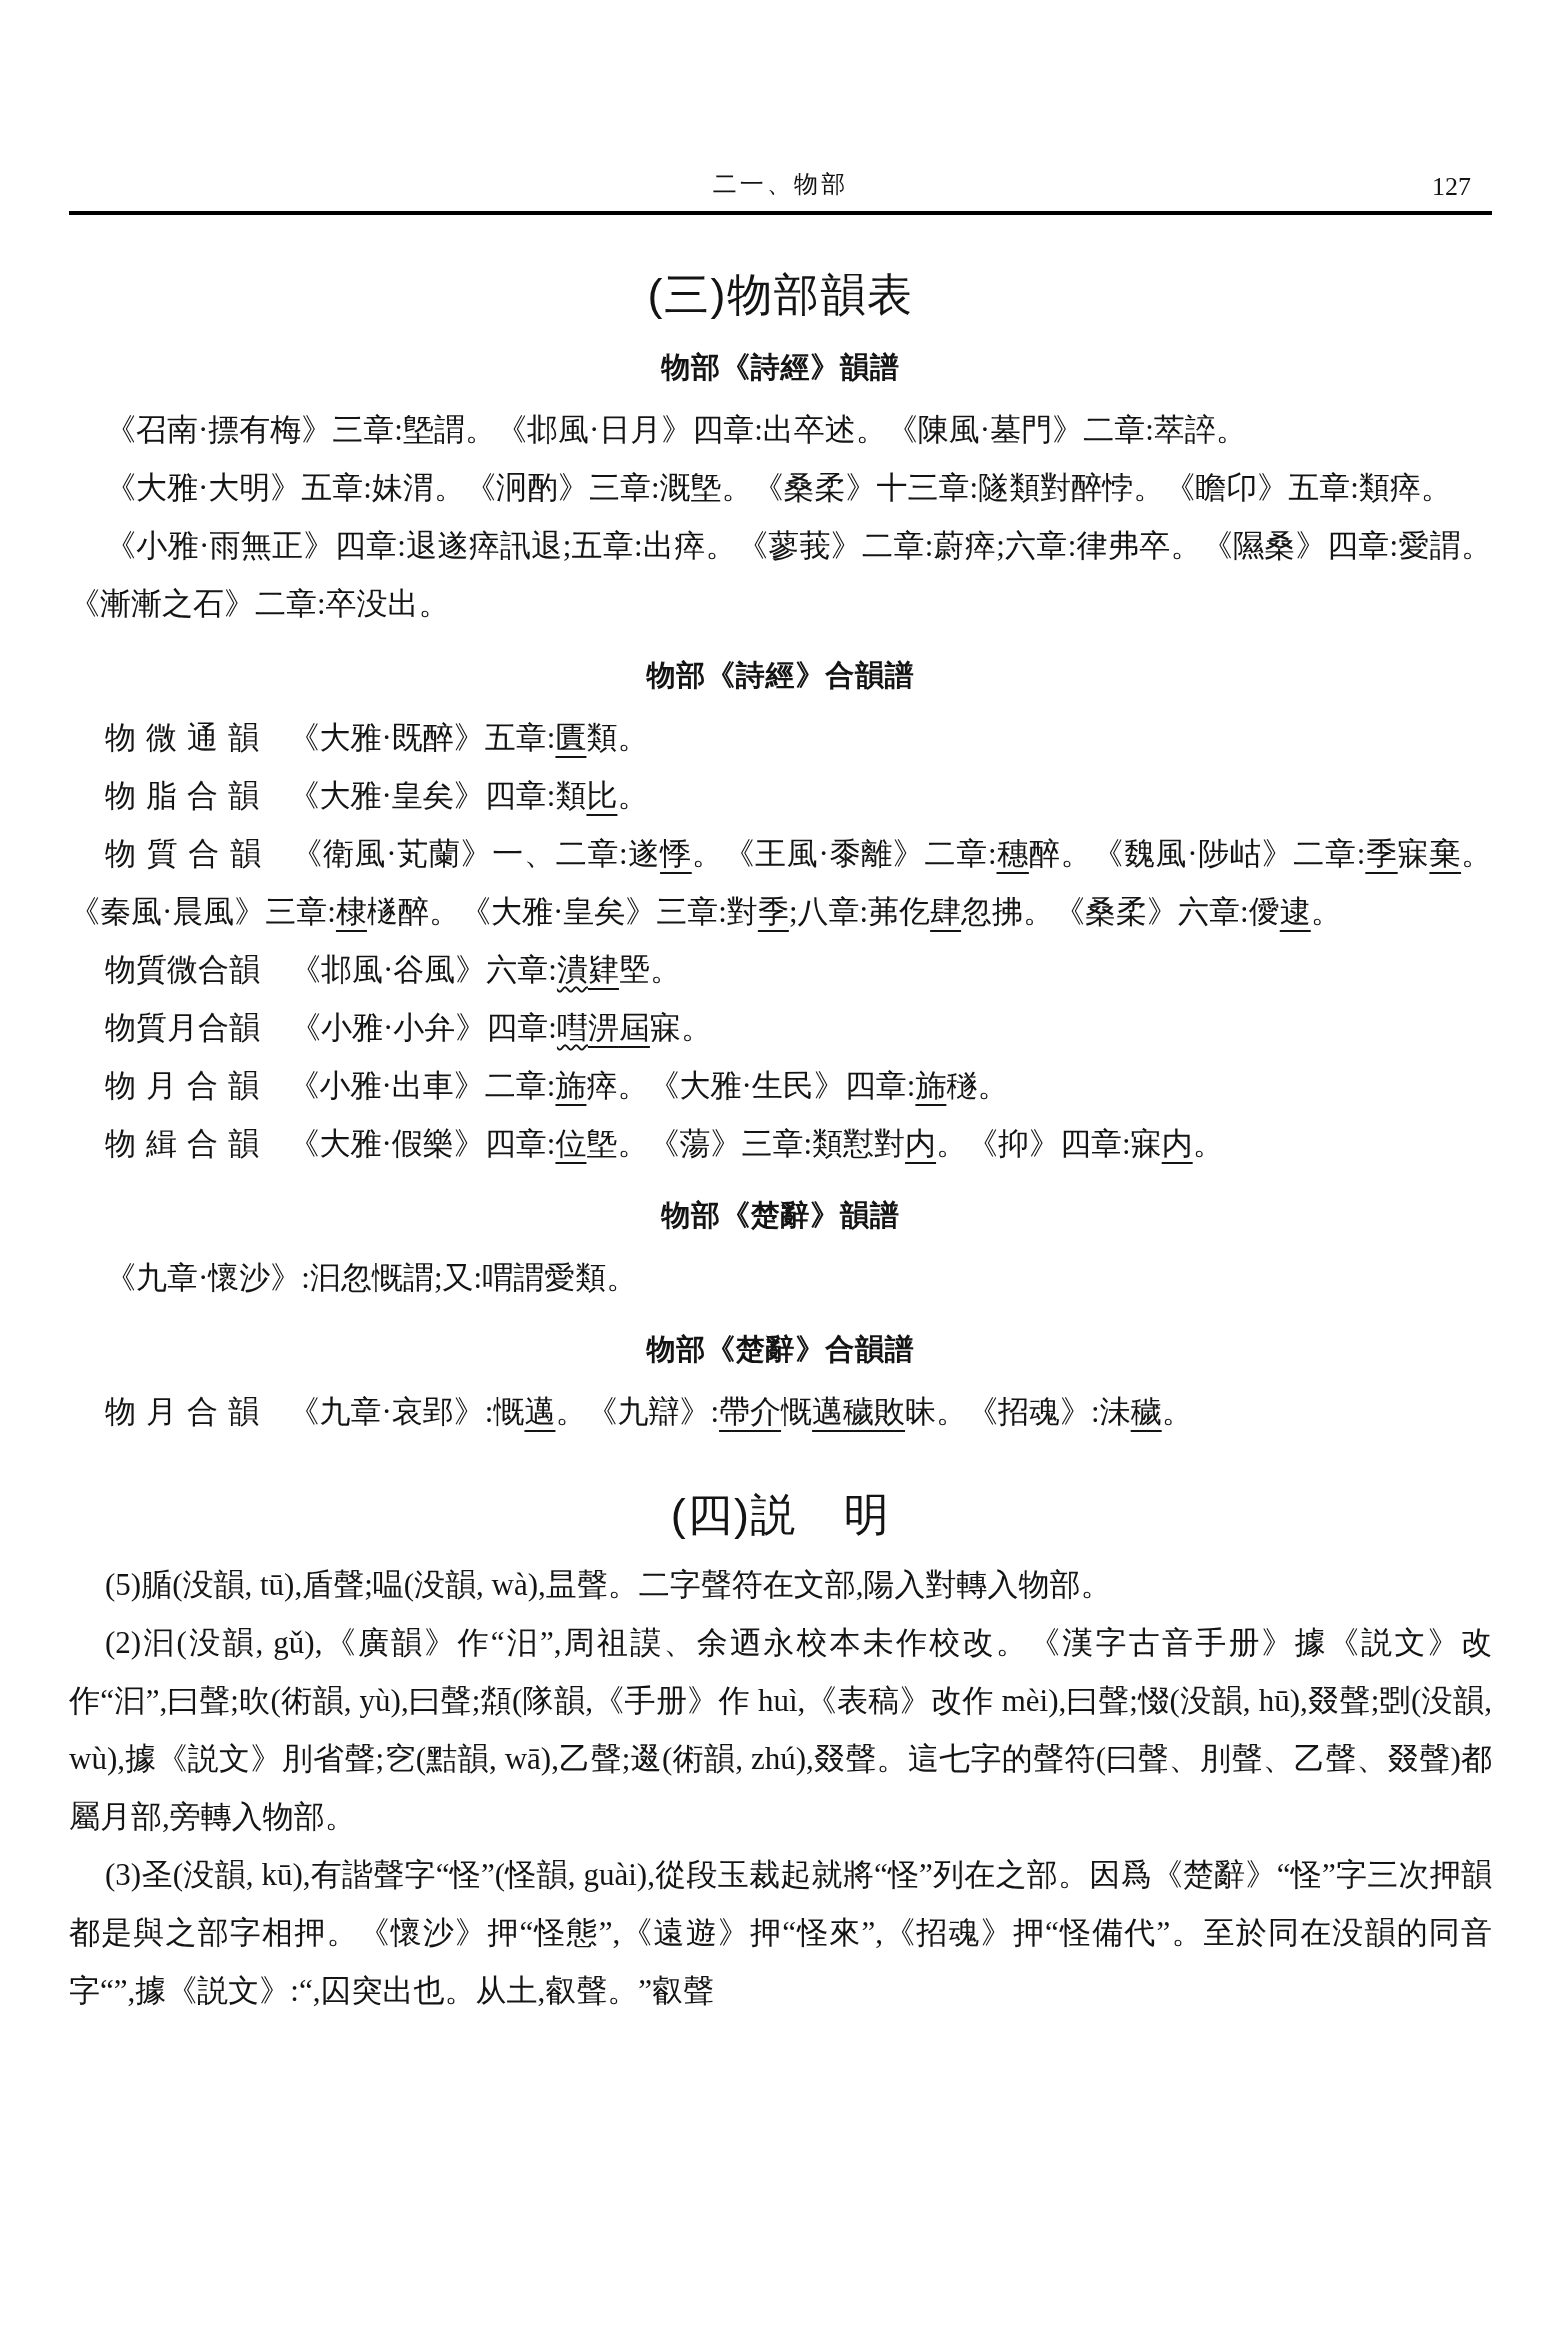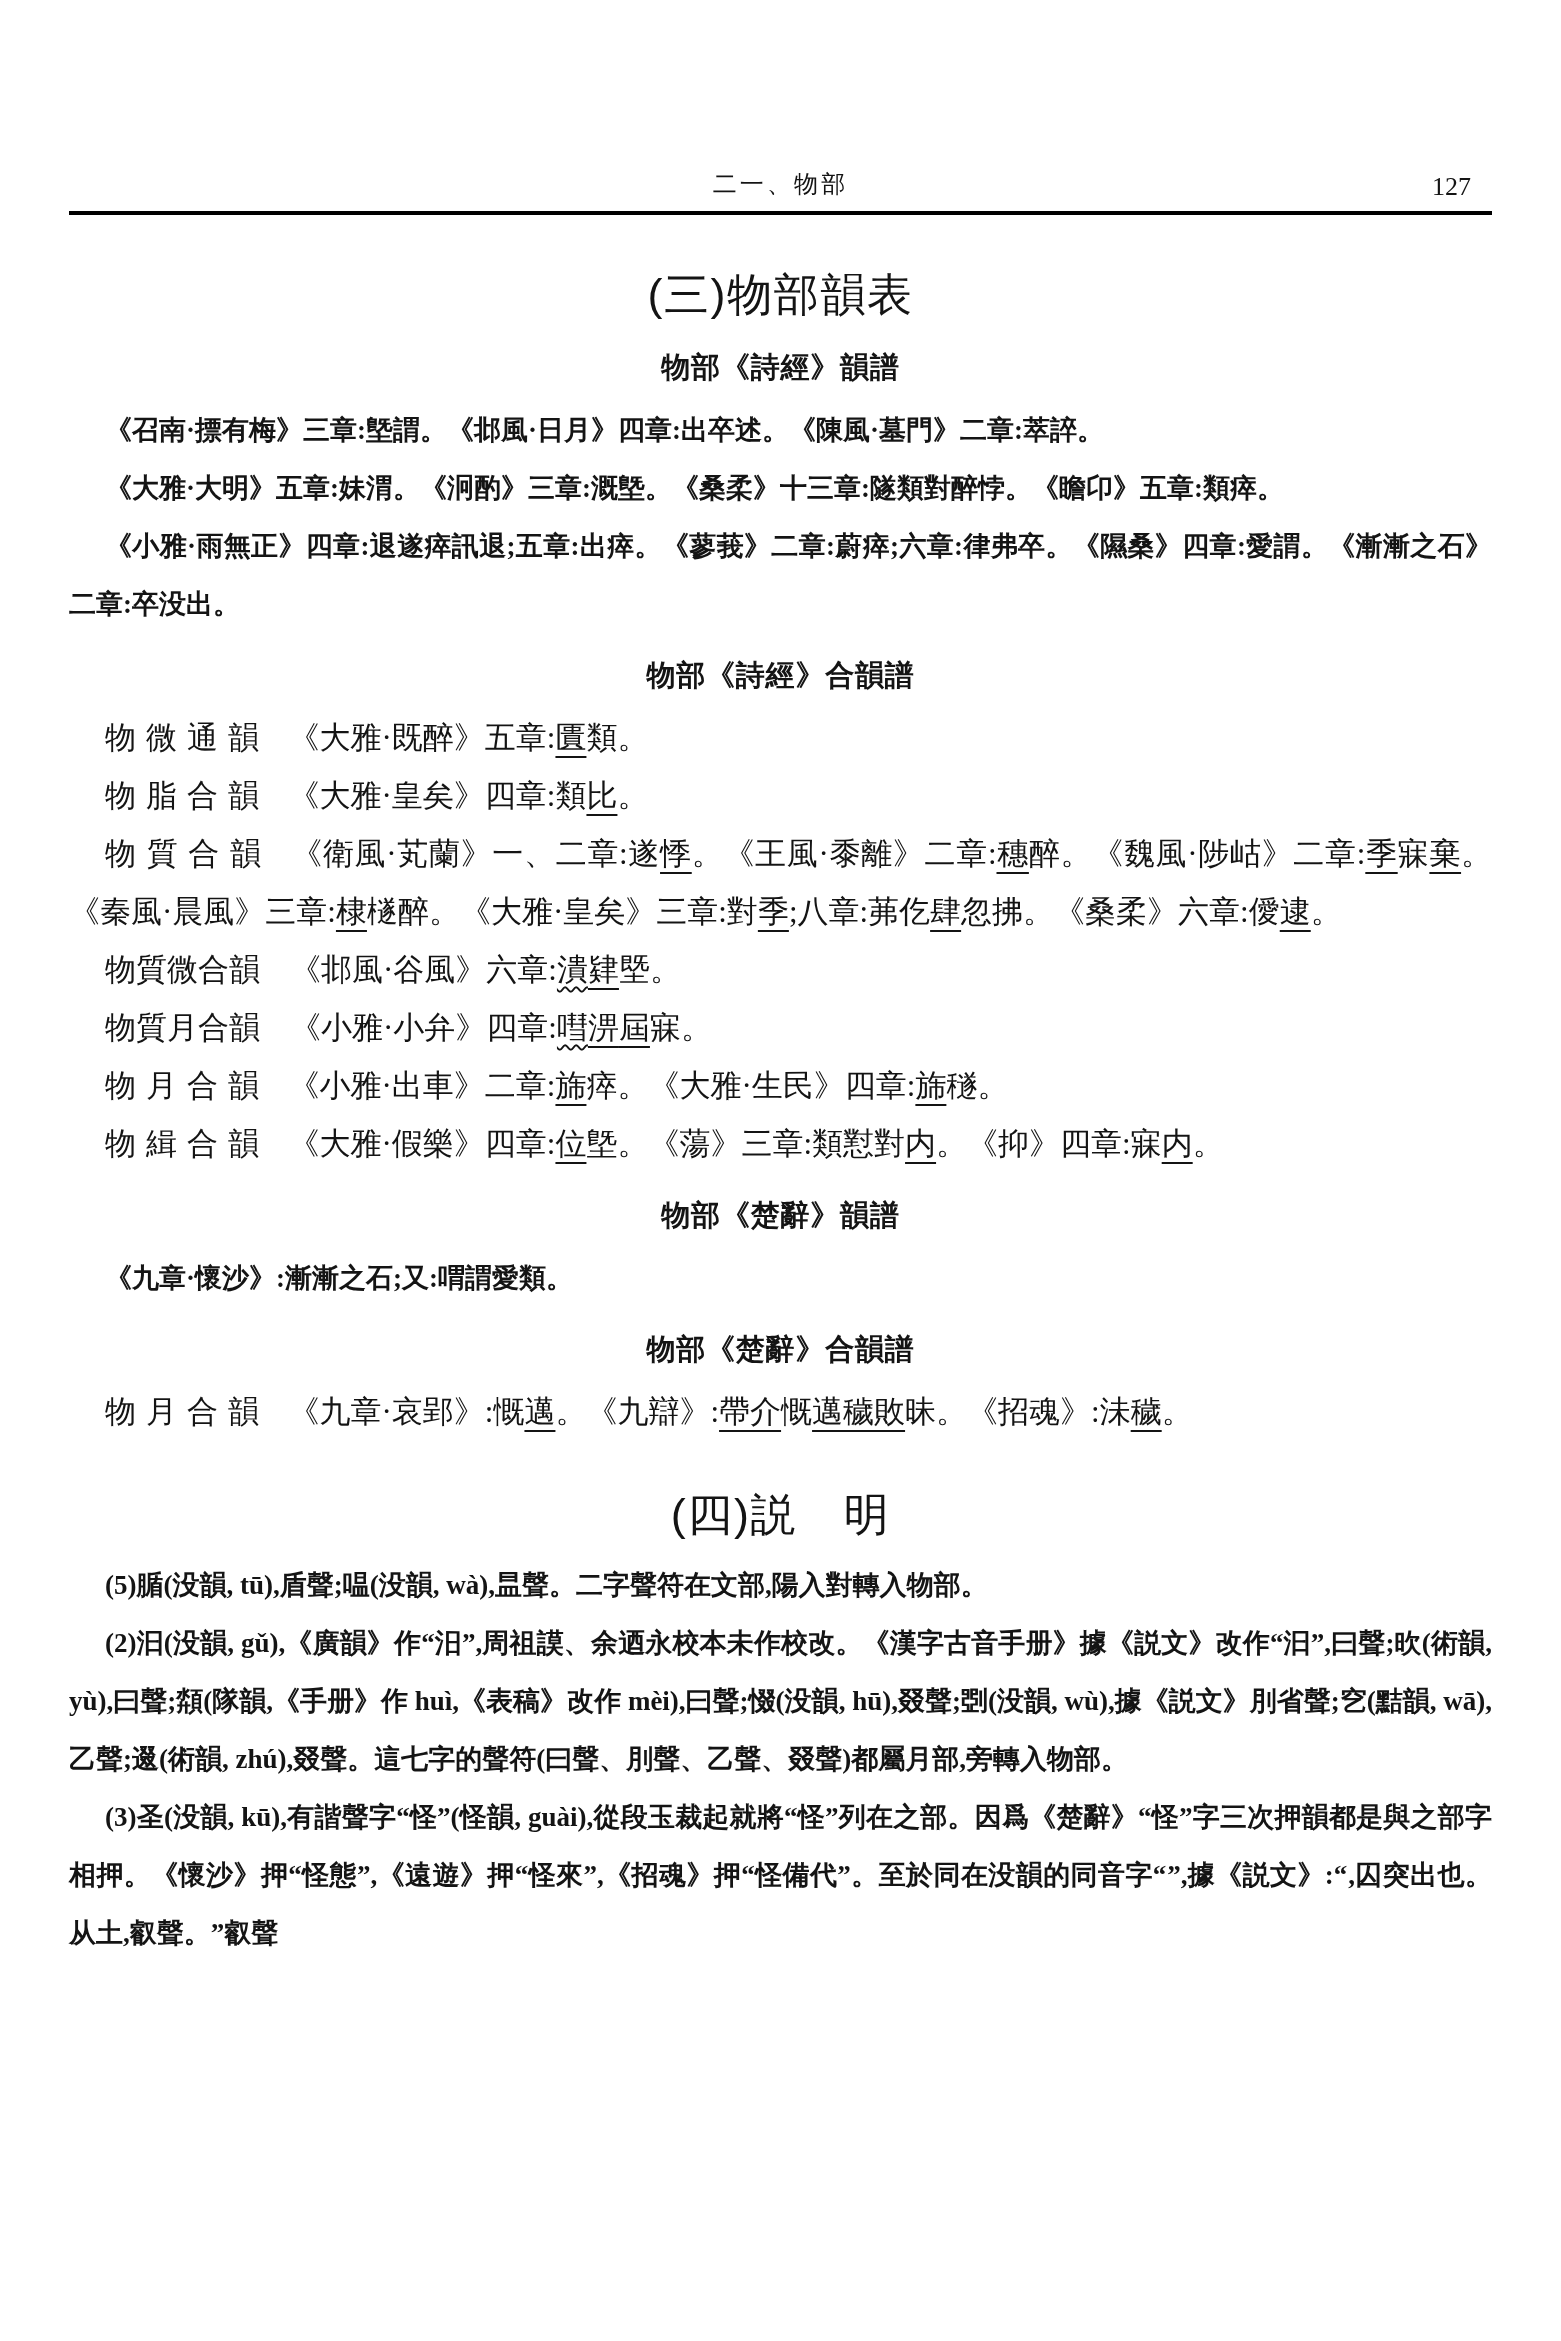--- a/index.html
+++ b/index.html
@@ -25,22 +25,22 @@
     font-weight:normal;font-size:45px;text-align:center;
     margin:50px 0 11px 0;letter-spacing:1.6px;
   }
   .h1.second{margin-top:44px;}
   .h2{
     font-family:"Liberation Sans","DejaVu Sans",sans-serif;
     font-weight:bold;font-size:29px;text-align:center;
     margin:23.4px 0 12.5px 0;letter-spacing:0.8px;
   }
   .para{
-    font-size:27px;line-height:58px;margin:0;
-    text-indent:36px;text-align:justify;font-weight:bold;
+    font-size:31px;line-height:58px;margin:0;
+    text-indent:36px;text-align:justify;
   }
   .entry{
     font-size:31px;line-height:58px;margin:0;
     text-indent:36px;text-align:justify;
   }
   .entry-label{margin-right:30px;margin-top:36px;}
   .entry-label.sp4{letter-spacing:10px;margin-right:19.5px;}
   .u{
     text-decoration:underline;
     text-decoration-thickness:2.3px;
@@ -69,21 +69,21 @@
       <p class="para"><span>《小雅·雨無正》四章:退遂瘁訊退;五章:出瘁。《蓼莪》二章:蔚瘁;六章:律弗卒。《隰桑》四章:愛謂。《漸漸之石》二章:卒没出。</span></p>
       <div class="h2">物部《詩經》合韻譜</div>
       <p class="entry"><span class="entry-label sp4">物微通韻</span><span>《大雅·既醉》五章:</span><span class="u">匱</span><span>類。</span></p>
       <p class="entry"><span class="entry-label sp4">物脂合韻</span><span>《大雅·皇矣》四章:類</span><span class="u">比</span><span>。</span></p>
       <p class="entry"><span class="entry-label sp4">物質合韻</span><span>《衛風·芄蘭》一、二章:遂</span><span class="u">悸</span><span>。《王風·黍離》二章:</span><span class="u">穗</span><span>醉。《魏風·陟岵》二章:</span><span class="u">季</span><span>寐</span><span class="u">棄</span><span>。《秦風·晨風》三章:</span><span class="u">棣</span><span>檖醉。《大雅·皇矣》三章:對</span><span class="u">季</span><span>;八章:茀仡</span><span class="u">肆</span><span>忽拂。《桑柔》六章:僾</span><span class="u">逮</span><span>。</span></p>
       <p class="entry"><span class="entry-label">物質微合韻</span><span>《邶風·谷風》六章:</span><span class="uw">潰</span><span class="u">肄</span><span>塈。</span></p>
       <p class="entry"><span class="entry-label">物質月合韻</span><span>《小雅·小弁》四章:</span><span class="uw">嘒</span><span class="u">淠</span><span class="u">屆</span><span>寐。</span></p>
       <p class="entry"><span class="entry-label sp4">物月合韻</span><span>《小雅·出車》二章:</span><span class="u">旆</span><span>瘁。《大雅·生民》四章:</span><span class="u">旆</span><span>穟。</span></p>
       <p class="entry"><span class="entry-label sp4">物緝合韻</span><span>《大雅·假樂》四章:</span><span class="u">位</span><span>墍。《蕩》三章:類懟對</span><span class="u">内</span><span>。《抑》四章:寐</span><span class="u">内</span><span>。</span></p>
       <div class="h2">物部《楚辭》韻譜</div>
-      <p class="para"><span>《九章·懷沙》:漸漸之石;又:喟謂愛類。</span></p>
+      <p class="para"><span>《九章·懷沙》:汩忽慨謂;又:喟謂愛類。</span></p>
       <div class="h2">物部《楚辭》合韻譜</div>
       <p class="entry"><span class="entry-label sp4">物月合韻</span><span>《九章·哀郢》:慨</span><span class="u">邁</span><span>。《九辯》:</span><span class="u">帶介</span><span>慨</span><span class="u">邁穢敗</span><span>昧。《招魂》:沬</span><span class="u">穢</span><span>。</span></p>
       <div class="h1 second">(四)説　明</div>
       <p class="para"><span>(5)腯(没韻, tū),盾聲;嗢(没韻, wà),昷聲。二字聲符在文部,陽入對轉入物部。</span></p>
       <p class="para"><span>(2)汩(没韻, gǔ),《廣韻》作“汨”,周祖謨、余迺永校本未作校改。《漢字古音手册》據《説文》改作“汩”,曰聲;欥(術韻, yù),曰聲;頮(隊韻,《手册》作 huì,《表稿》改作 mèi),曰聲;惙(没韻, hū),叕聲;㓸(没韻, wù),據《説文》刖省聲;穵(黠韻, wā),乙聲;逫(術韻, zhú),叕聲。這七字的聲符(曰聲、刖聲、乙聲、叕聲)都屬月部,旁轉入物部。</span></p>
       <p class="para"><span>(3)圣(没韻, kū),有諧聲字“怪”(怪韻, guài),從段玉裁起就將“怪”列在之部。因爲《楚辭》“怪”字三次押韻都是與之部字相押。《懷沙》押“怪態”,《遠遊》押“怪來”,《招魂》押“怪備代”。至於同在没韻的同音字“𡒨”,據《説文》:“𡒨,囚突出也。从土,叡聲。”叡聲</span></p>
     </main>
 </div>
 
 

